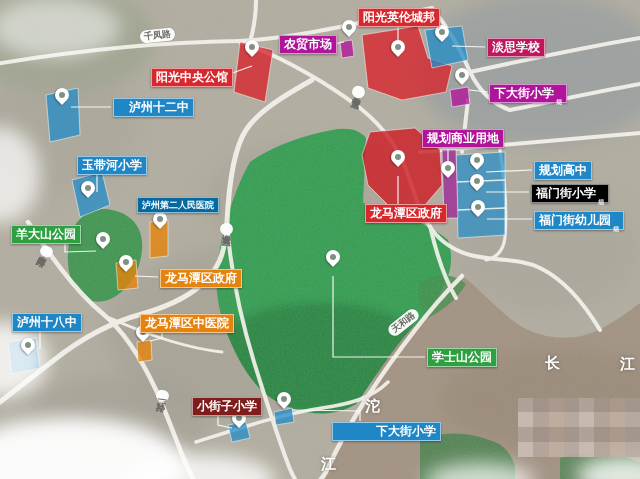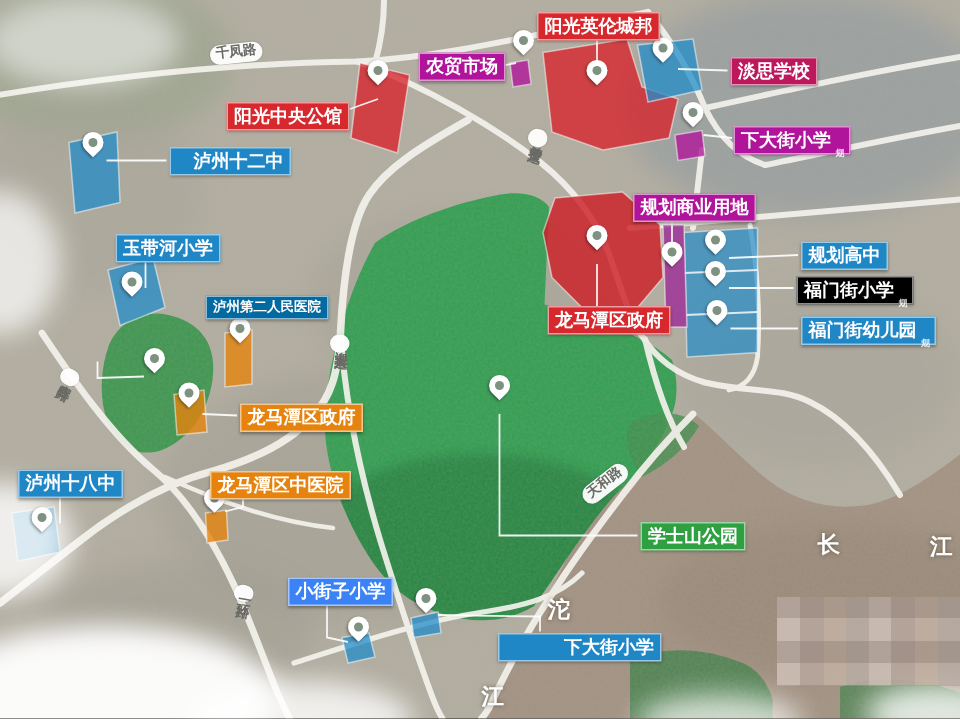--- a/index.html
+++ b/index.html
@@ -249,21 +249,21 @@
         <i class="pin-body"></i>
         <i class="pin-hole"></i>
       </div>
       <div class="poi-label" style="left: 12px; top: 313px; background: rgb(31, 135, 198);">
         <span>泸州十八中</span>
       </div>
       <div class="pin" style="left: 239px; top: 428px;">
         <i class="pin-body"></i>
         <i class="pin-hole"></i>
       </div>
-      <div class="poi-label" style="left: 192px; top: 385px; background: #3b82f6; font-family: Liberation Serif, serif;">
+      <div class="poi-label" style="left: 192px; top: 397px; background: #7f1d1d; font-family: Liberation Serif, serif;">
         <span>小街子小学</span>
       </div>
       <div class="pin" style="left: 284px; top: 409px;">
         <i class="pin-body"></i>
         <i class="pin-hole"></i>
       </div>
       <div class="poi-label" style="left: 332px; top: 422px; background: rgb(31, 135, 198); padding-left: 43px;">
         <span>下大街小学</span>
       </div>
       <div class="pin" style="left: 160px; top: 229px;">
@@ -283,20 +283,23 @@
       <div class="pin" style="left: 143px; top: 342px;">
         <i class="pin-body"></i>
         <i class="pin-hole"></i>
       </div>
       <div class="poi-label" style="left: 140px; top: 314px; background: rgb(229, 131, 14);">
         <span>龙马潭区中医院</span>
       </div>
       <div class="pin" style="left: 103px; top: 249px;">
         <i class="pin-body"></i>
         <i class="pin-hole"></i>
+      </div>
+      <div class="poi-label" style="left: 11px; top: 225px; background: rgb(47, 160, 65);">
+        <span>羊大山公园</span>
       </div>
       <div class="pin" style="left: 333px; top: 267px;">
         <i class="pin-body"></i>
         <i class="pin-hole"></i>
       </div>
       <div class="poi-label" style="left: 427px; top: 348px; background: rgb(47, 160, 65);">
         <span>学士山公园</span>
       </div>
       <div class="road-label" style="left: 140px; top: 29px; transform: rotate(-6deg);">千凤路</div>
       <div class="road-label v" style="left: 352px; top: 86px; transform: rotate(16deg);">希望大道</div>

